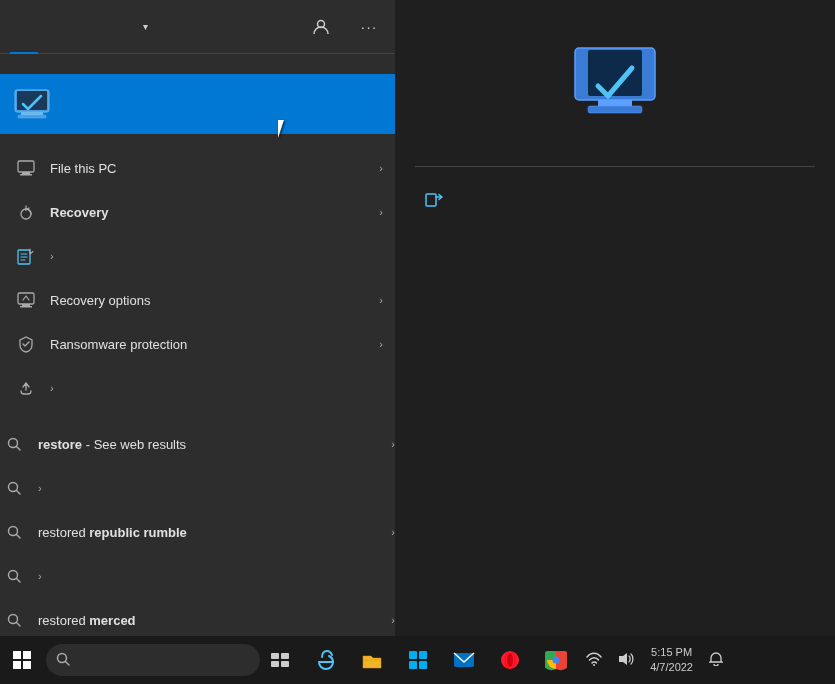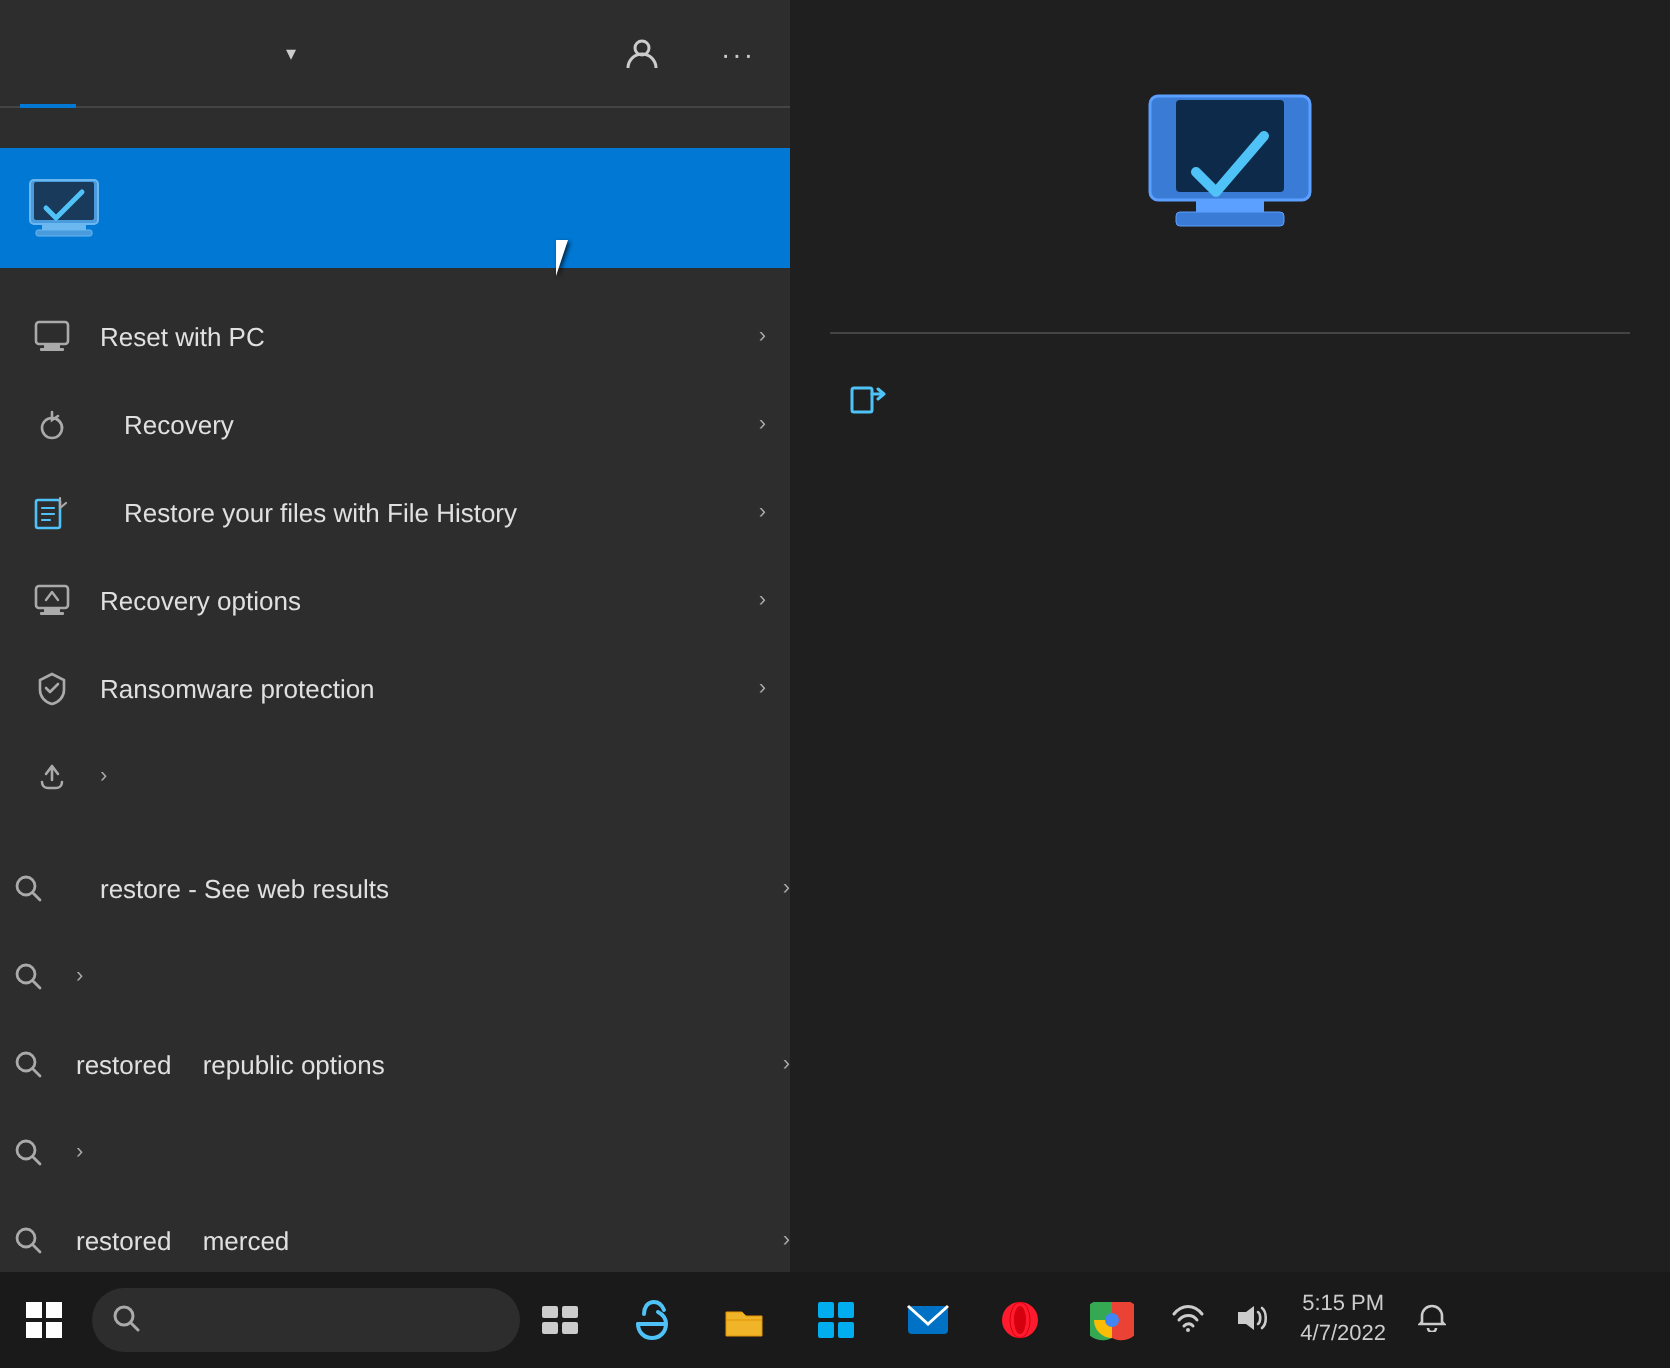--- a/index.html
+++ b/index.html
@@ -143,21 +143,21 @@
       width: 28px;
       height: 28px;
       margin-right: 10px;
       display: flex;
       align-items: center;
       justify-content: center;
       flex-shrink: 0;
     }
 
     .list-text { flex: 1; }
-    .list-text strong { font-weight: 400; margin-left: 12px; }
+    .list-text strong { font-weight: 700; }
 
     .list-arrow {
       color: #aaa;
       font-size: 11px;
     }
 
     
     .web-item {
       display: flex;
       align-items: center;
@@ -400,21 +400,21 @@
       <div class="section-label"></div>
 
       <div class="list-item">
         <div class="list-icon">
           <svg width="18" height="18" viewBox="0 0 18 18" fill="none">
             <rect x="1" y="2" width="16" height="11" rx="1.5" stroke="#aaa" stroke-width="1.3"></rect>
             <rect x="5" y="13" width="8" height="2" fill="#aaa"></rect>
             <rect x="3" y="15" width="12" height="1.5" rx="0.5" fill="#aaa"></rect>
           </svg>
         </div>
-        <div class="list-text">Reset with PC</div>
+        <div class="list-text">File this PC</div>
         <div class="list-arrow">›</div>
       </div>
 
       <div class="list-item">
         <div class="list-icon">
           <svg width="18" height="18" viewBox="0 0 18 18" fill="none">
             <path d="M9 3L9 7L12 5" stroke="#aaa" stroke-width="1.3" stroke-linecap="round"></path>
             <circle cx="9" cy="11" r="5" stroke="#aaa" stroke-width="1.3"></circle>
             <path d="M9 6a5 5 0 0 1 5 5" stroke="#aaa" stroke-width="1.3" stroke-linecap="round"></path>
           </svg>
@@ -424,21 +424,20 @@
       </div>
 
       <div class="list-item">
         <div class="list-icon">
           <svg width="18" height="18" viewBox="0 0 18 18" fill="none">
             <rect x="1" y="3" width="12" height="14" rx="1" stroke="#4fc3f7" stroke-width="1.3"></rect>
             <path d="M4 7h6M4 10h6M4 13h4" stroke="#4fc3f7" stroke-width="1.1" stroke-linecap="round"></path>
             <path d="M13 2v5l3-2.5" stroke="#aaa" stroke-width="1.1" stroke-linecap="round" stroke-linejoin="round"></path>
           </svg>
         </div>
-        <div class="list-text"><strong>Restore</strong> your files with File History</div>
         <div class="list-arrow">›</div>
       </div>
 
       <div class="list-item">
         <div class="list-icon">
           <svg width="18" height="18" viewBox="0 0 18 18" fill="none">
             <rect x="1" y="2" width="16" height="11" rx="1.5" stroke="#aaa" stroke-width="1.3"></rect>
             <rect x="5" y="13" width="8" height="2" fill="#aaa"></rect>
             <rect x="3" y="15" width="12" height="1.5" rx="0.5" fill="#aaa"></rect>
             <path d="M6 9l3-4 3 4" stroke="#aaa" stroke-width="1.2" stroke-linecap="round" stroke-linejoin="round"></path>
@@ -492,21 +491,21 @@
         <div class="list-arrow">›</div>
       </div>
 
       <div class="web-item">
         <div class="web-search-icon">
           <svg width="14" height="14" viewBox="0 0 14 14" fill="none">
             <circle cx="6" cy="6" r="4.5" stroke="#aaa" stroke-width="1.4"></circle>
             <line x1="9.5" y1="9.5" x2="13" y2="13" stroke="#aaa" stroke-width="1.4" stroke-linecap="round"></line>
           </svg>
         </div>
-        <div class="list-text">restored <strong>republic options</strong></div>
+        <div class="list-text">restored <strong>republic rumble</strong></div>
         <div class="list-arrow">›</div>
       </div>
 
       <div class="web-item">
         <div class="web-search-icon">
           <svg width="14" height="14" viewBox="0 0 14 14" fill="none">
             <circle cx="6" cy="6" r="4.5" stroke="#aaa" stroke-width="1.4"></circle>
             <line x1="9.5" y1="9.5" x2="13" y2="13" stroke="#aaa" stroke-width="1.4" stroke-linecap="round"></line>
           </svg>
         </div>

